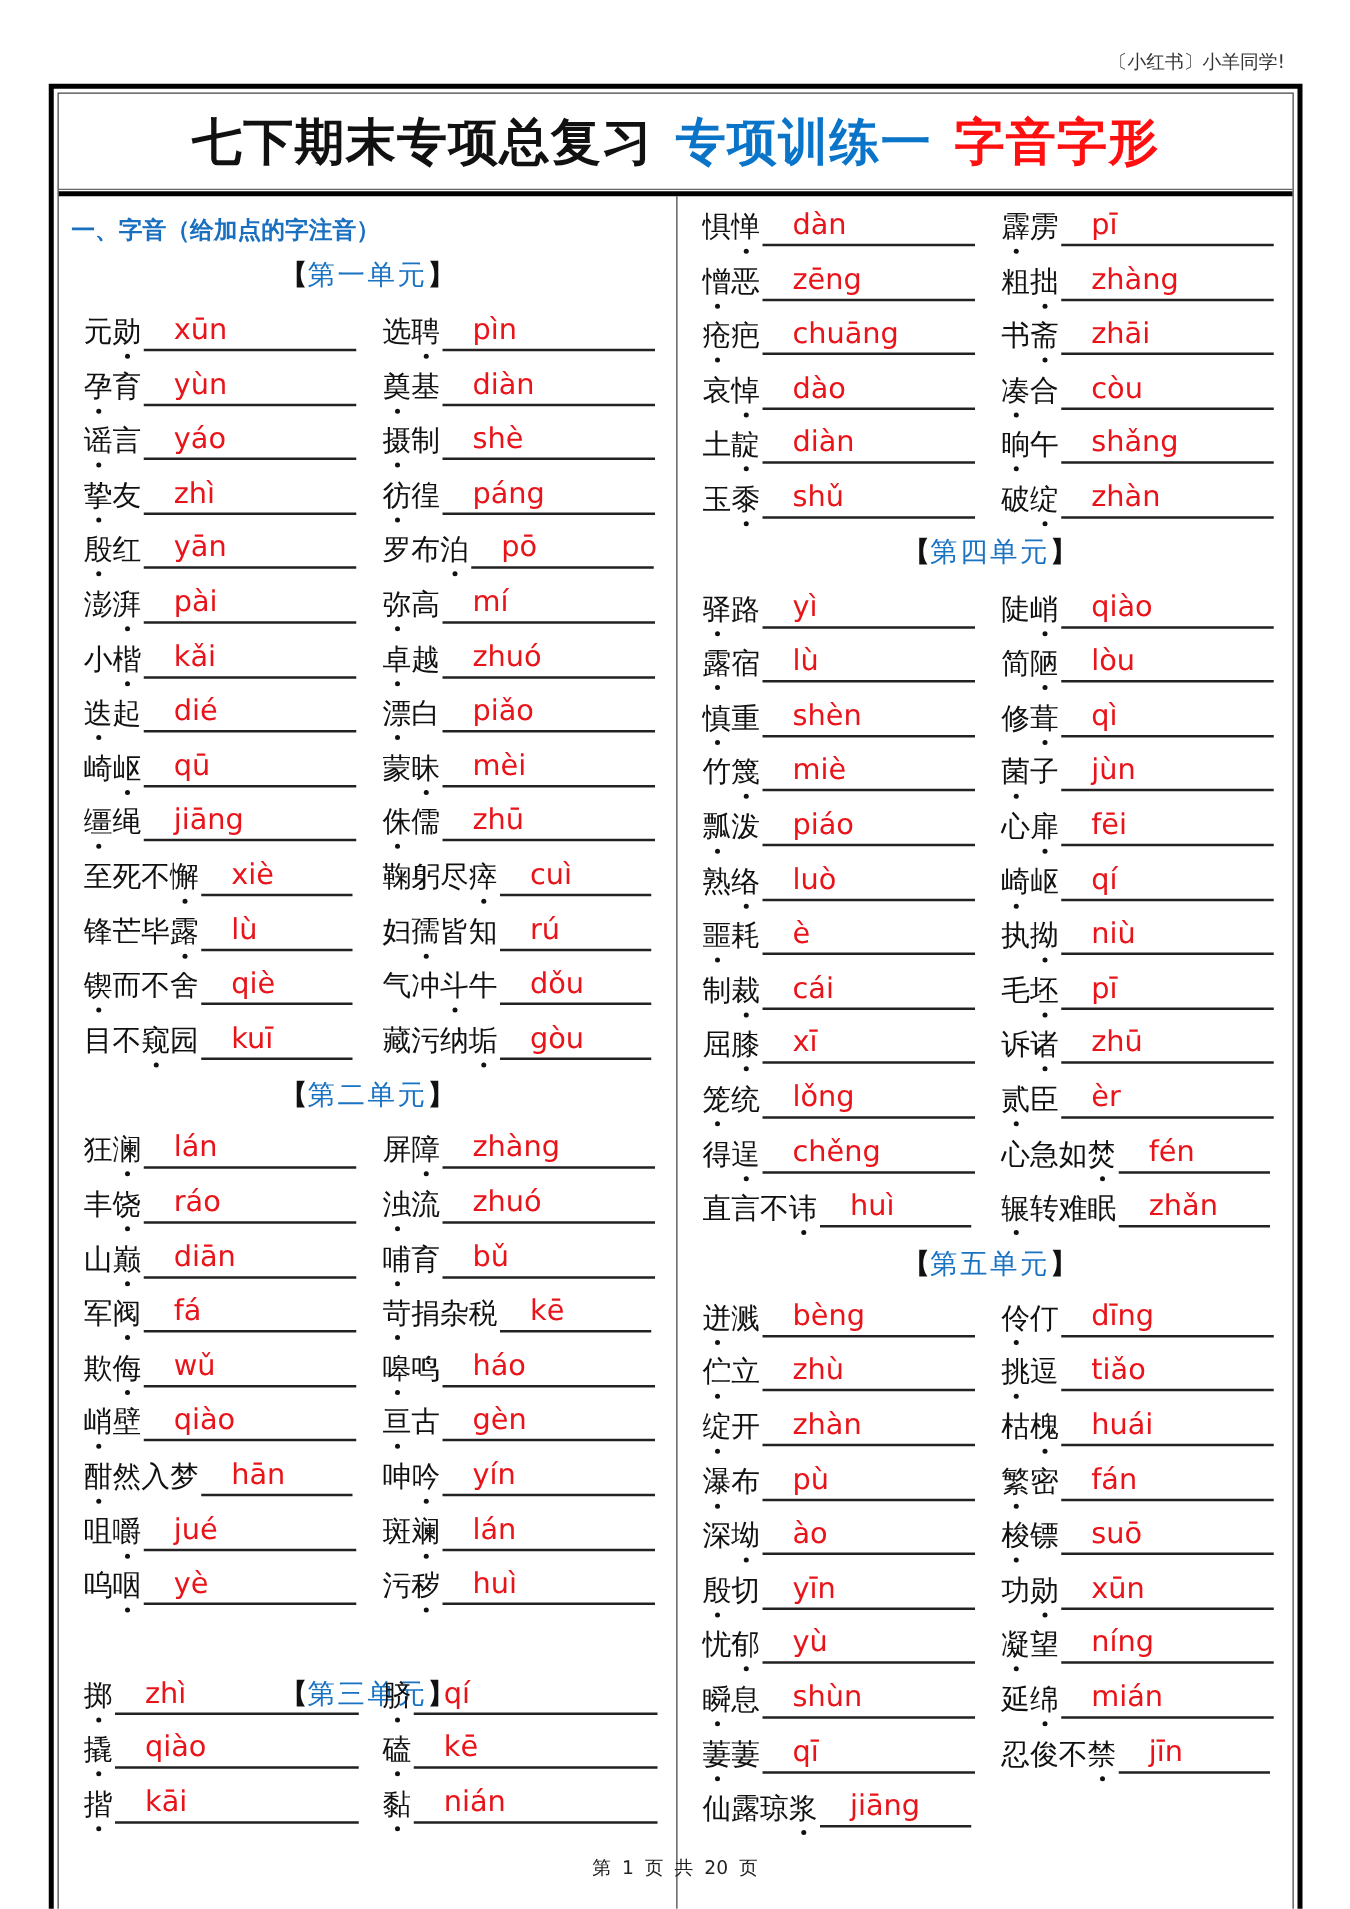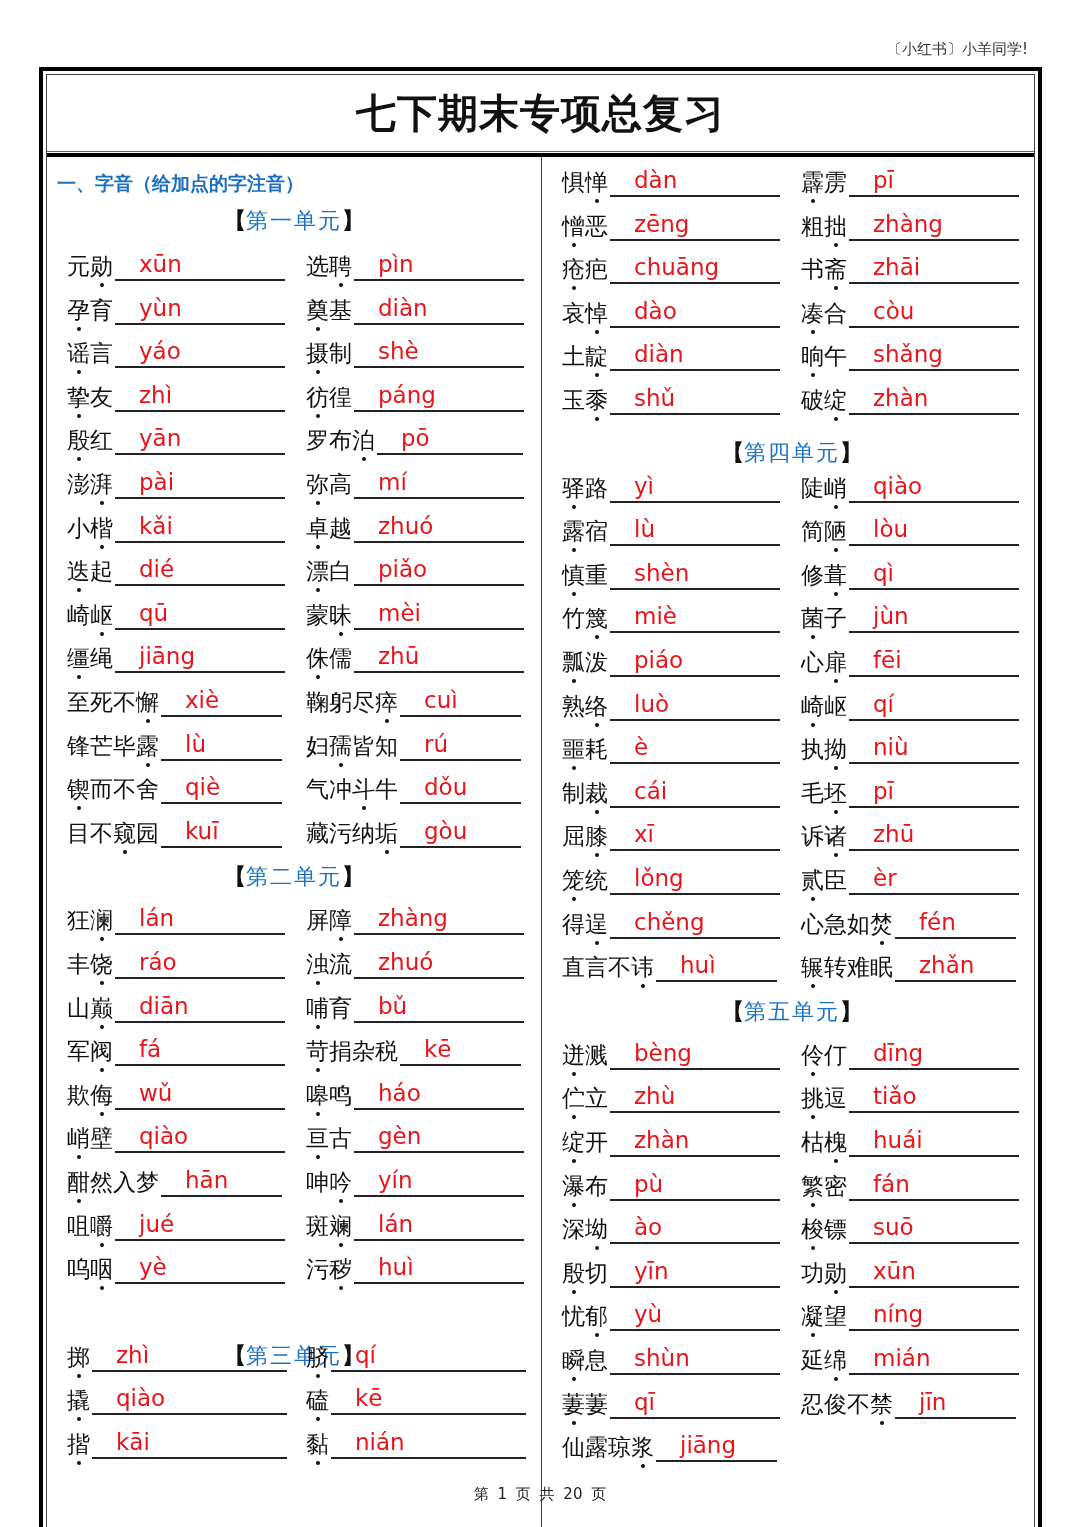--- a/index.html
+++ b/index.html
@@ -84,20 +84,22 @@
 </style>
 </head>
 <body>
 
 <div class="watermark">〔小红书〕小羊同学!</div>
 
 <div class="frame">
   <div class="frame-inner">
     <div class="title-bar">
       <span class="title-black">七下期末专项总复习</span>
+      <span class="title-blue">专项训练一</span>
+      <span class="title-red">字音字形</span>
     </div>
     <div class="title-sep"></div>
     <div class="col-divider"></div>
 
     <div class="column col-left" id="col-left">
       <div class="section-heading">一、字音（给加点的字注音）</div>
     <div class="unit-heading" style="top: 48px;"><span class="bracket">【</span><span class="unit-name">第一单元</span><span class="bracket">】</span></div>
         <div class="item" style="left: 20px; top: 88px;">
           <span class="word">
             <span class="ch">元</span>
@@ -686,21 +688,21 @@
         </div>
         <div class="item" style="left: 259px; top: 222px;">
           <span class="word">
             <span class="ch">破</span>
             <span class="ch dot">绽</span>
           </span>
           <span class="blank" style="width: 170px;">
             <span class="answer">zhàn</span>
           </span>
         </div>
-        <div class="unit-heading" style="top: 280px;"><span class="bracket">【</span><span class="unit-name">第四单元</span><span class="bracket">】</span></div>
+        <div class="unit-heading" style="top: 270px;"><span class="bracket">【</span><span class="unit-name">第四单元</span><span class="bracket">】</span></div>
         <div class="item" style="left: 20px; top: 309.6px;">
           <span class="word">
             <span class="ch dot">驿</span>
             <span class="ch">路</span>
           </span>
           <span class="blank" style="width: 170px;">
             <span class="answer">yì</span>
           </span>
         </div>
         <div class="item" style="left: 259px; top: 309.6px;">

